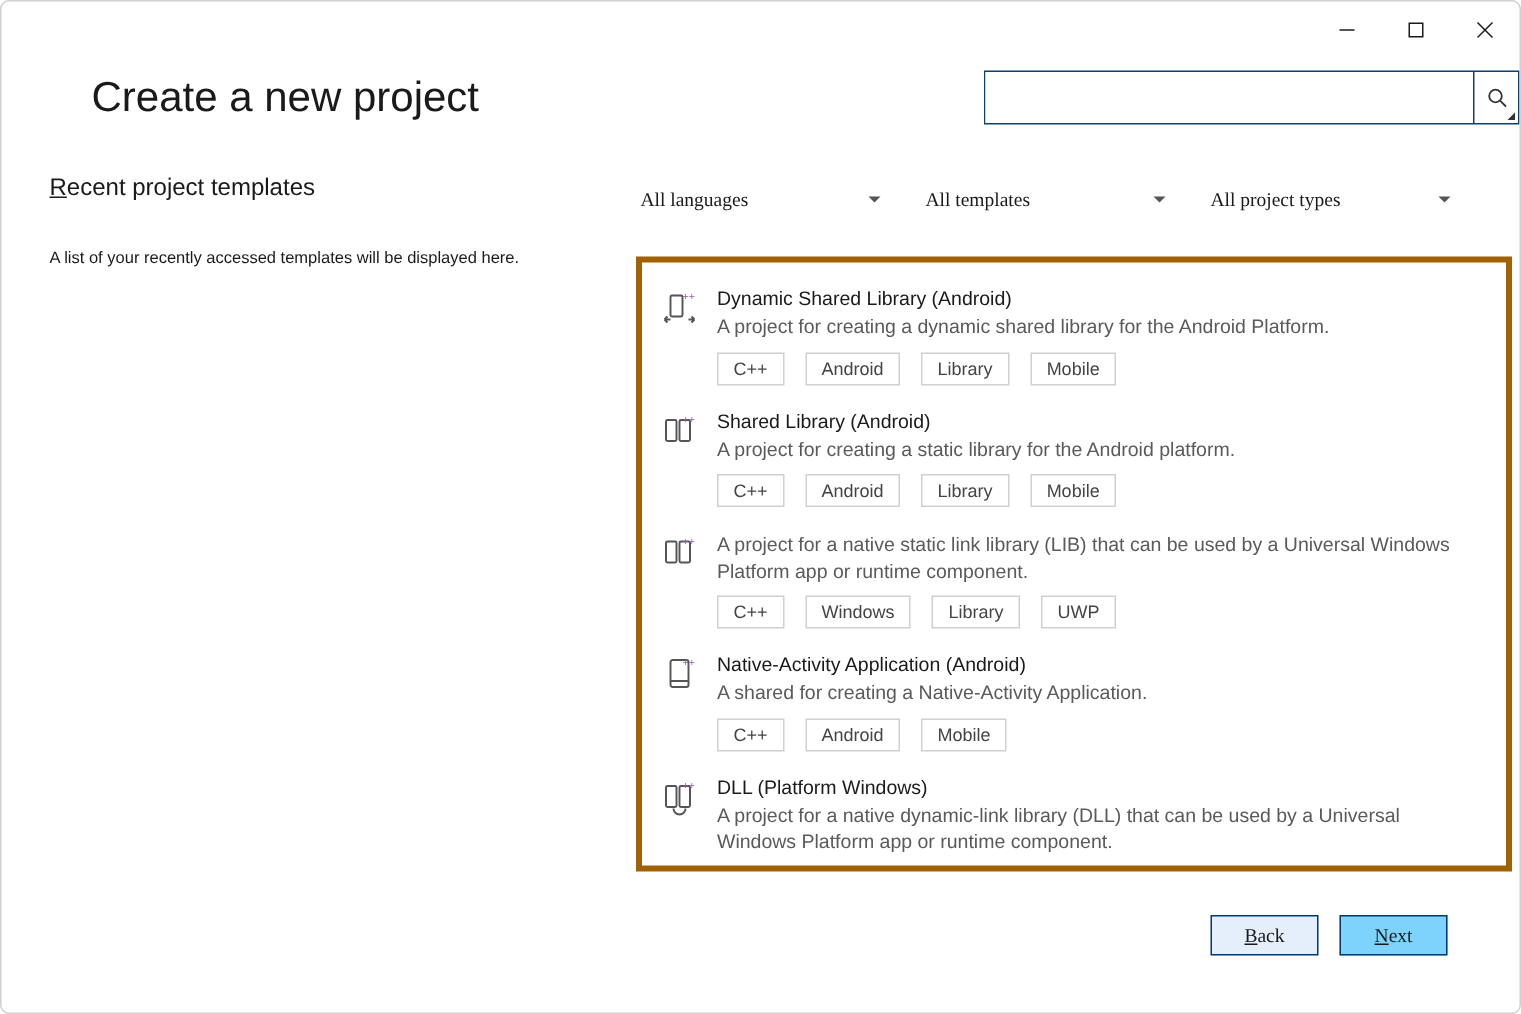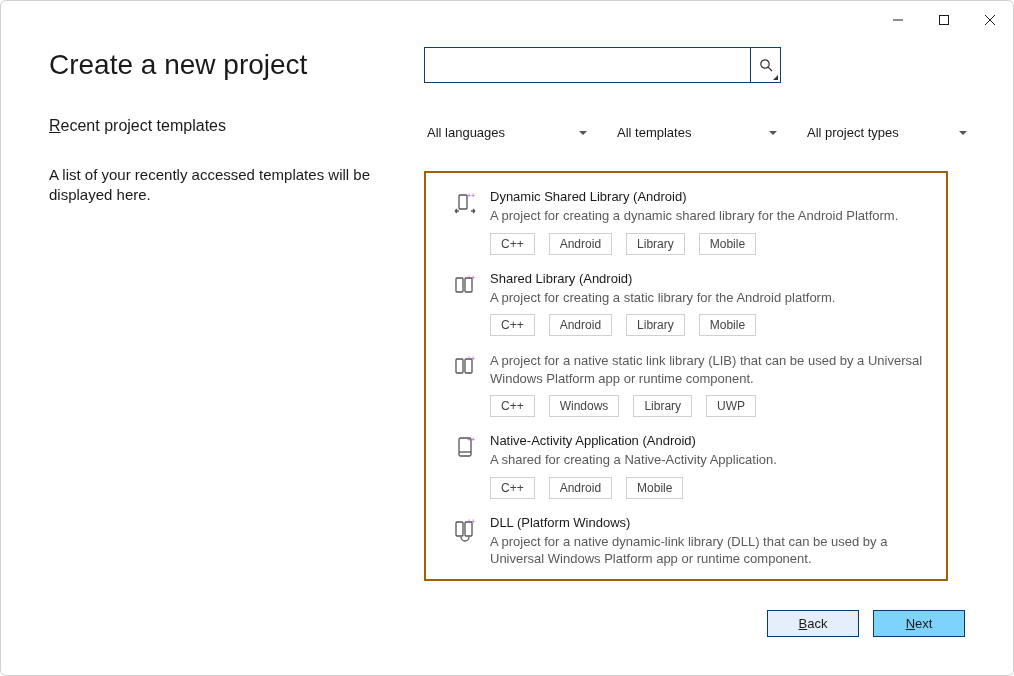--- a/index.html
+++ b/index.html
@@ -29,22 +29,23 @@
     display: flex;
     align-items: center;
     justify-content: center;
     cursor: pointer;
   }
   .titlebar-btn svg { stroke: #1a1a1a; stroke-width: 1; fill: none; }
   
   .header-row {
     display: flex;
     align-items: center;
-    padding-left: 48px;
+    padding-left: 60px;
     margin-top: 8px;
+    justify-content: space-between;
   }
   .page-title {
     font-size: 28px;
     font-weight: 400;
     flex: 0 0 auto;
     width: 375px;
   }
   .search-wrap {
     border: 1px solid #0f3e73;
     height: 36px;
@@ -89,54 +90,55 @@
     width: 540px;
   }
   .filter {
     display: flex;
     align-items: center;
     justify-content: space-between;
     cursor: pointer;
     font-size: 13px;
     color: #1a1a1a;
     width: 160px;
+    font-family: Liberation Serif, serif;
   }
   .filter .chev {
     width: 0; height: 0;
     border-left: 4px solid transparent;
     border-right: 4px solid transparent;
     border-top: 4px solid #555;
   }
   
   .left-col {
     position: absolute;
-    left: 48px;
+    left: 32px;
     top: 116px;
     width: 340px;
   }
   .recent-heading {
     font-size: 16px;
     font-weight: 400;
     margin-bottom: 30px;
   }
   .recent-heading .ul { text-decoration: underline; }
   .recent-desc {
-    font-size: 15px;
+    font-size: 11px;
     color: #1a1a1a;
     line-height: 1.35;
   }
   
   .templates-box {
     position: absolute;
     left: 423px;
     top: 170px;
-    width: 524px;
+    width: 584px;
     height: 410px;
-    border: 2px solid #a16207;
-    padding: 12px 10px 6px 20px;
+    border: 4px solid #a16207;
+    padding: 12px 10px 6px 6px;
     overflow: hidden;
   }
   .template-item {
     display: flex;
     padding: 4px 6px 6px 6px;
     margin-bottom: 6px;
   }
   .t-icon {
     width: 28px;
     flex: 0 0 28px;
@@ -157,28 +159,29 @@
   }
   
   .footer {
     position: absolute;
     right: 48px;
     bottom: 38px;
     display: flex;
     gap: 14px;
   }
   .btn {
-    width: 92px;
+    width: 72px;
     height: 27px;
     border: 1px solid #003b73;
     display: flex;
     align-items: center;
     justify-content: center;
     font-size: 13px;
     cursor: pointer;
+    font-family: Liberation Serif, serif;
   }
   .btn.back { background: #e5eefb; }
   .btn.next { background: #7dd3fc; }
   .btn .ul { text-decoration: underline; }
 </style>
 </head>
 <body>
 
 <div class="titlebar">
   <div class="titlebar-btn">

